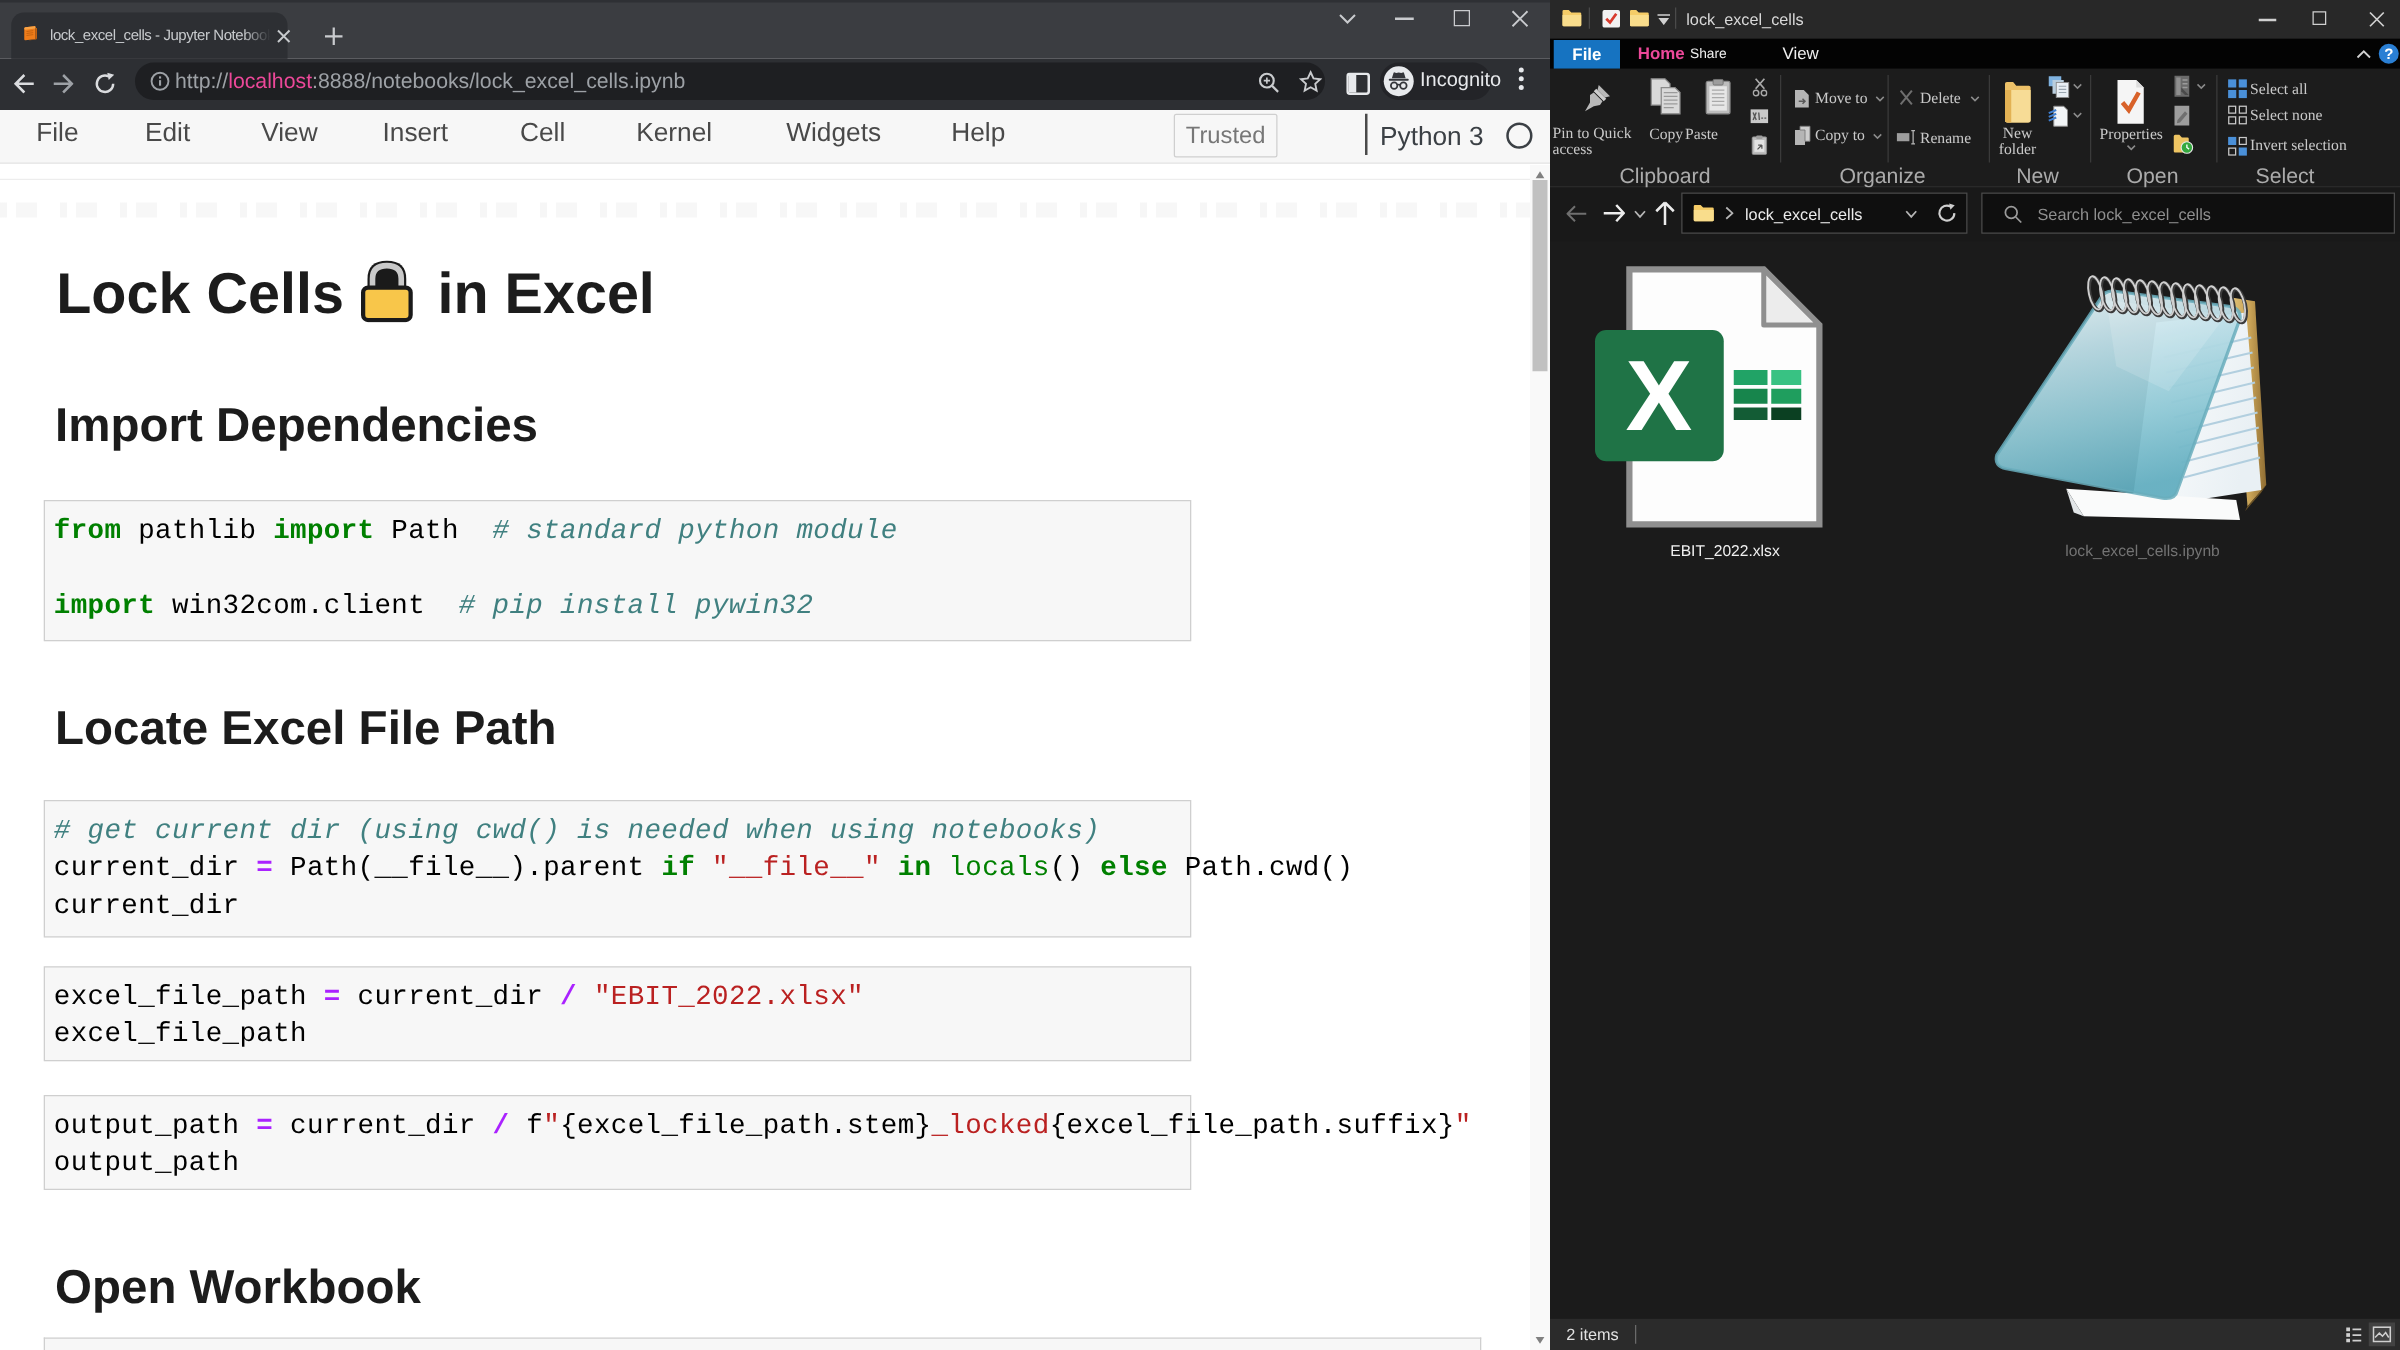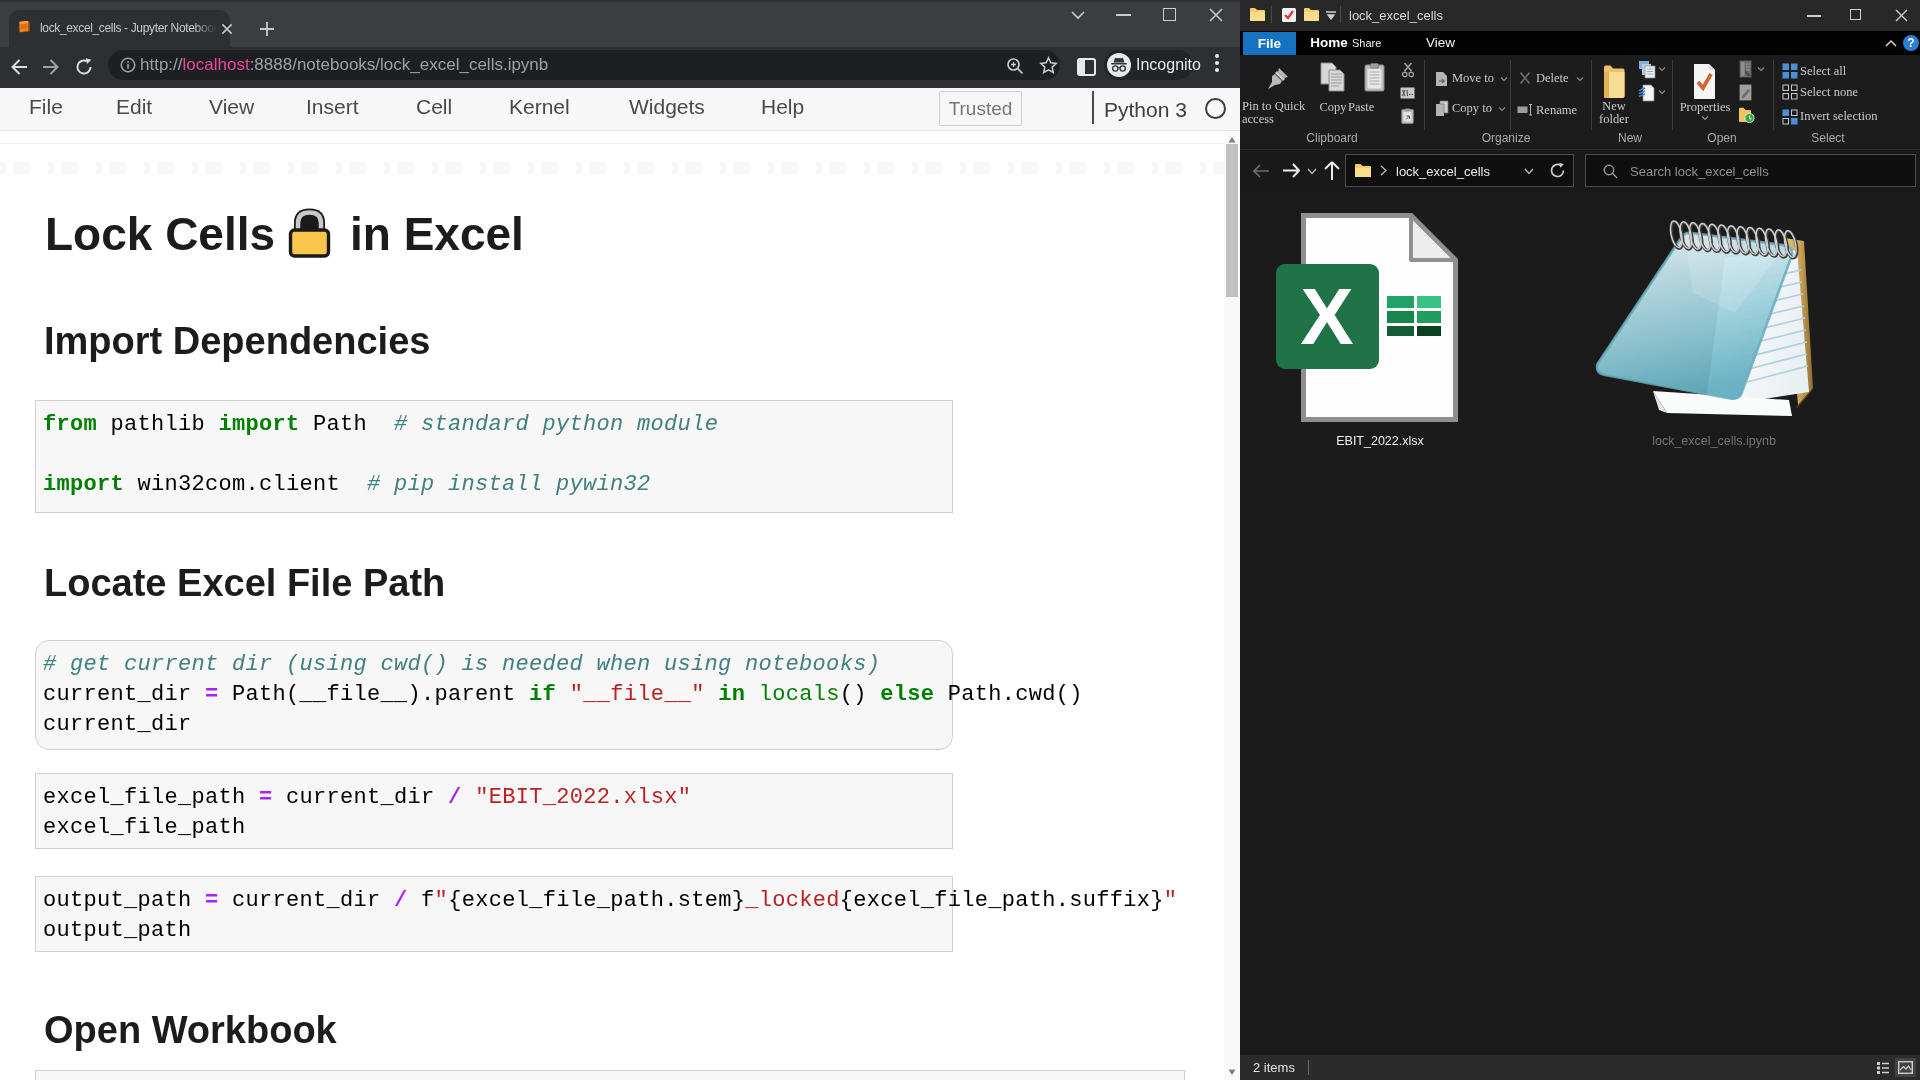--- a/index.html
+++ b/index.html
@@ -31,21 +31,21 @@
   #sthumb { position:absolute; left:2px; top:12px; width:12px; height:153px; background:#c1c1c1; }
 
   
   #explorer { position:absolute; left:1240px; top:0; width:680px; height:1080px; background:#1b1b1b; }
   #etitle { position:absolute; left:0; top:0; width:680px; height:31px; background:#282828; }
   #emenu { position:absolute; left:0; top:31px; width:680px; height:24px; background:#030303; }
   #ribbon { position:absolute; left:0; top:55px; width:680px; height:95px; background:#1c1c1c; border-bottom:1px solid #2e2e2e; }
   #eaddr { position:absolute; left:0; top:150px; width:680px; height:43px; background:#191919; }
   #efiles { position:absolute; left:0; top:193px; width:680px; height:862px; background:#1b1b1b; }
   #estatus { position:absolute; left:0; top:1055px; width:680px; height:25px; background:#2b2b2b; }
-  .rlabel { position:absolute; font-size:12px; color:#ababab; text-align:center; }
+  .rlabel { position:absolute; font-size:17px; color:#ababab; text-align:center; }
   .rtext { position:absolute; font-size:12.5px; color:#c9c9c9;font-family:Liberation Serif, serif; }
   .rsep { position:absolute; top:5px; height:70px; width:1px; background:#3a3a3a; }
 </style>
 </head>
 <body>
 
 <div id="browser">
   <div id="frame"></div>
   <div id="tab">
 
@@ -157,21 +157,21 @@
     <h1 class="nb abs" style="left:350px;top:75px;">in Excel</h1>
 
     <h2 class="nb abs" style="left:44px;top:188px;">Import Dependencies</h2>
 
     <div class="codecell" style="top:268px;height:113px;"><span class="k">from</span> pathlib <span class="k">import</span> Path  <span class="c"># standard python module</span>
 
 <span class="k">import</span> win32com.client  <span class="c"># pip install pywin32</span></div>
 
     <h2 class="nb abs" style="left:44px;top:430px;">Locate Excel File Path</h2>
 
-    <div class="codecell" style="top:508px;height:110px;border-radius:14px;"><span class="c"># get current dir (using cwd() is needed when using notebooks)</span>
+    <div class="codecell" style="top:508px;height:110px;"><span class="c"># get current dir (using cwd() is needed when using notebooks)</span>
 current_dir <span class="o">=</span> Path(__file__).parent <span class="k">if</span> <span class="s">"__file__"</span> <span class="k">in</span> <span class="b">locals</span>() <span class="k">else</span> Path.cwd()
 current_dir</div>
 
     <div class="codecell" style="top:641px;height:76px;">excel_file_path <span class="o">=</span> current_dir <span class="o">/</span> <span class="s">"EBIT_2022.xlsx"</span>
 excel_file_path</div>
 
     <div class="codecell" style="top:744px;height:76px;">output_path <span class="o">=</span> current_dir <span class="o">/</span> f<span class="s">"</span>{excel_file_path.stem}<span class="s">_locked</span>{excel_file_path.suffix}<span class="s">"</span>
 output_path</div>
 
     <h2 class="nb abs" style="left:44px;top:877px;">Open Workbook</h2>
@@ -212,21 +212,21 @@
     <div class="abs" style="left:109px;top:0;height:31px;line-height:31px;font-size:13px;color:#d8d8d8;">lock_excel_cells</div>
     <div class="abs" style="left:567px;top:15px;width:14px;height:1.6px;background:#d0d0d0;"></div>
     <div class="abs" style="left:610px;top:9px;width:11px;height:11px;border:1.3px solid #d0d0d0;"></div>
     <svg class="abs" style="left:655px;top:9px" width="13" height="13" viewBox="0 0 13 13">
         <path d="M1 1 L12 12 M12 1 L1 12" stroke="#d0d0d0" stroke-width="1.4"></path>
       </svg>
   </div>
 
   <div id="emenu">
     <div class="abs" style="left:3px;top:1px;width:53px;height:23px;background:#1673c1;color:#fff;font-weight:bold;font-size:13.5px;text-align:center;line-height:23px;">File</div>
-    <div class="abs" style="left:65px;top:0;width:48px;height:36px;color:#ffffff;font-weight:bold;font-size:13.5px;text-align:center;line-height:24px;">Home</div>
+    <div class="abs" style="left:65px;top:0;width:48px;height:36px;color:#ec4899;font-weight:bold;font-size:13.5px;text-align:center;line-height:24px;">Home</div>
     <div class="abs" style="left:112px;top:0;height:20px;color:#f0f0f0;font-size:11px;line-height:24px;">Share</div>
     <div class="abs" style="left:186px;top:0;height:24px;color:#f0f0f0;font-size:13.5px;line-height:24px;">View</div>
     <svg class="abs" style="left:645px;top:8px" width="12" height="8" viewBox="0 0 12 8">
         <path d="M1 7 L6 2 L11 7" stroke="#d0d0d0" stroke-width="1.5" fill="none"></path>
       </svg>
     <div class="abs" style="left:663px;top:4px;width:16px;height:16px;border-radius:8px;background:#2a7fd4;color:#fff;font-size:12px;font-weight:bold;text-align:center;line-height:16px;">?</div>
   </div>
 
   <div id="ribbon">
 

